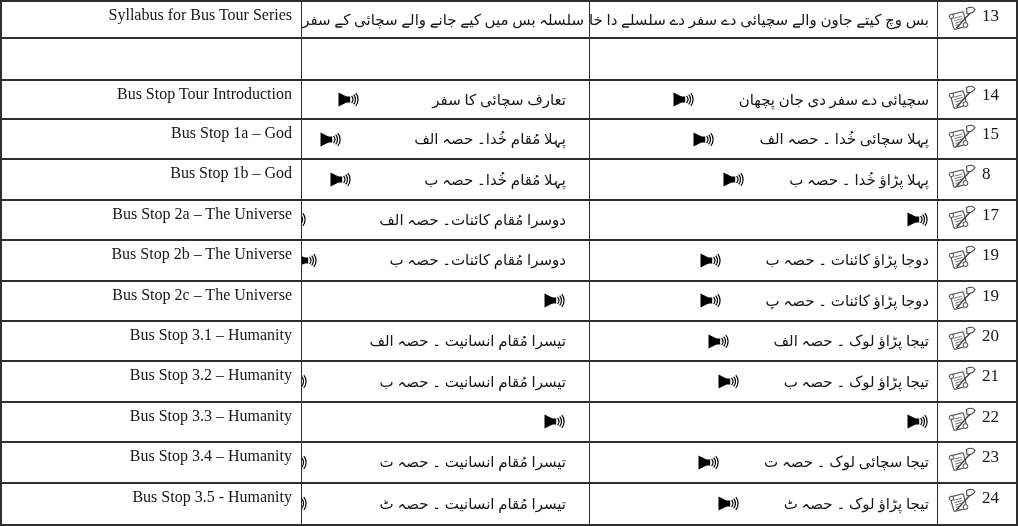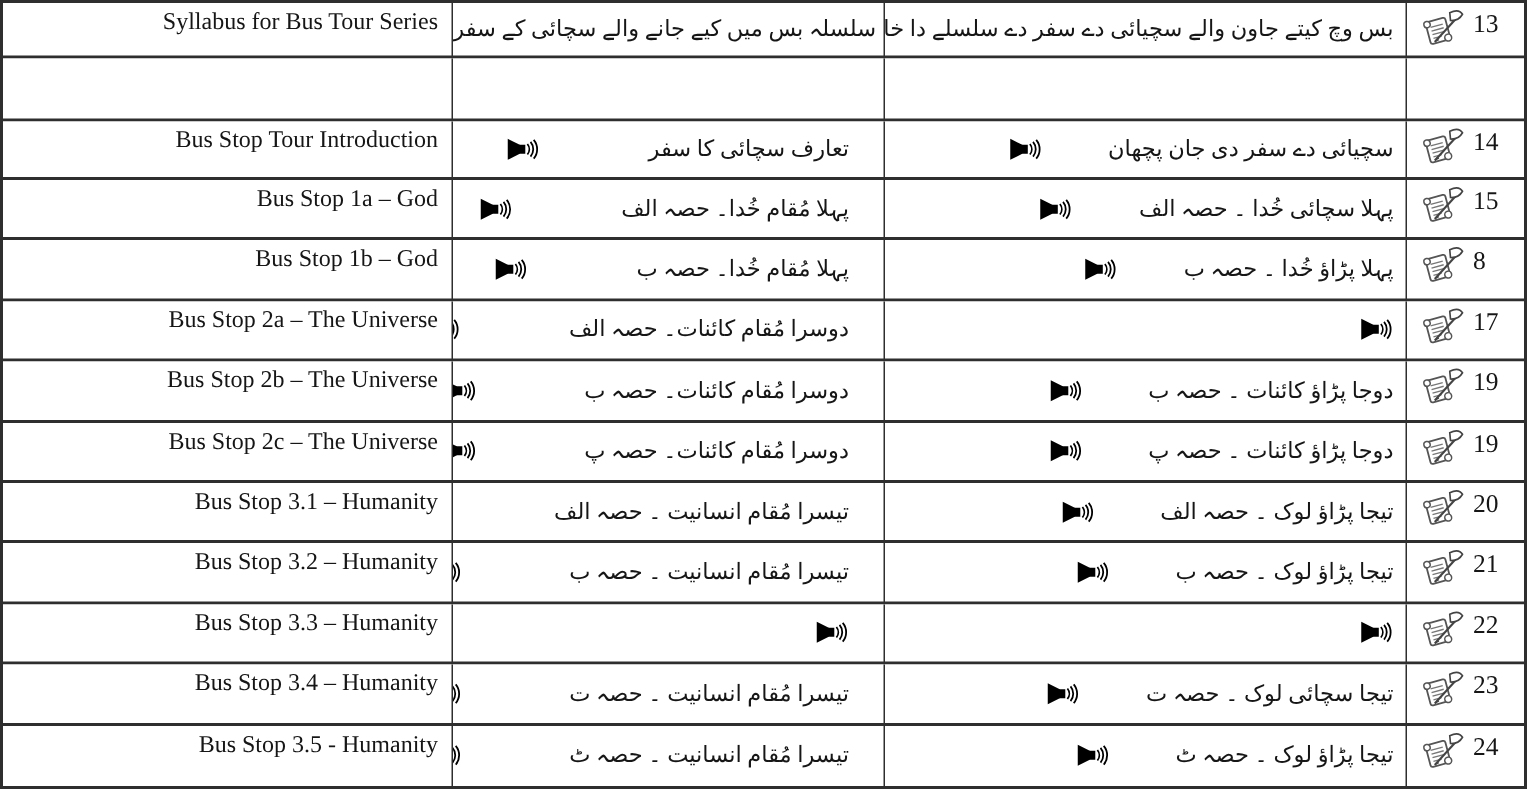--- a/index.html
+++ b/index.html
@@ -350,21 +350,20 @@
     <div class="cell c-urdu">
       <span class="icon speaker">
         <svg width="23" height="15" viewBox="0 0 23 15">
           <rect x="9" y="4.5" width="4.2" height="6" fill="#000"></rect>
           <polygon points="9.5,4.5 1.5,0.5 1.5,14.5 9.5,10.5" fill="#000"></polygon>
           <path d="M14.6 4 a5.5 5.5 0 0 1 0 7" fill="none" stroke="#000" stroke-width="1.2"></path>
           <path d="M16.7 2.6 a7.6 7.6 0 0 1 0 9.8" fill="none" stroke="#000" stroke-width="1.2"></path>
           <path d="M18.8 1.2 a9.8 9.8 0 0 1 0 12.6" fill="none" stroke="#000" stroke-width="1.2"></path>
         </svg>
       </span>
-      <span class="ur-text" dir="rtl">دوسرا مُقام کائنات۔ حصہ پ</span>
     </div>
     <div class="cell c-pa">
       <span class="icon speaker">
         <svg width="23" height="15" viewBox="0 0 23 15">
           <rect x="9" y="4.5" width="4.2" height="6" fill="#000"></rect>
           <polygon points="9.5,4.5 1.5,0.5 1.5,14.5 9.5,10.5" fill="#000"></polygon>
           <path d="M14.6 4 a5.5 5.5 0 0 1 0 7" fill="none" stroke="#000" stroke-width="1.2"></path>
           <path d="M16.7 2.6 a7.6 7.6 0 0 1 0 9.8" fill="none" stroke="#000" stroke-width="1.2"></path>
           <path d="M18.8 1.2 a9.8 9.8 0 0 1 0 12.6" fill="none" stroke="#000" stroke-width="1.2"></path>
         </svg>

